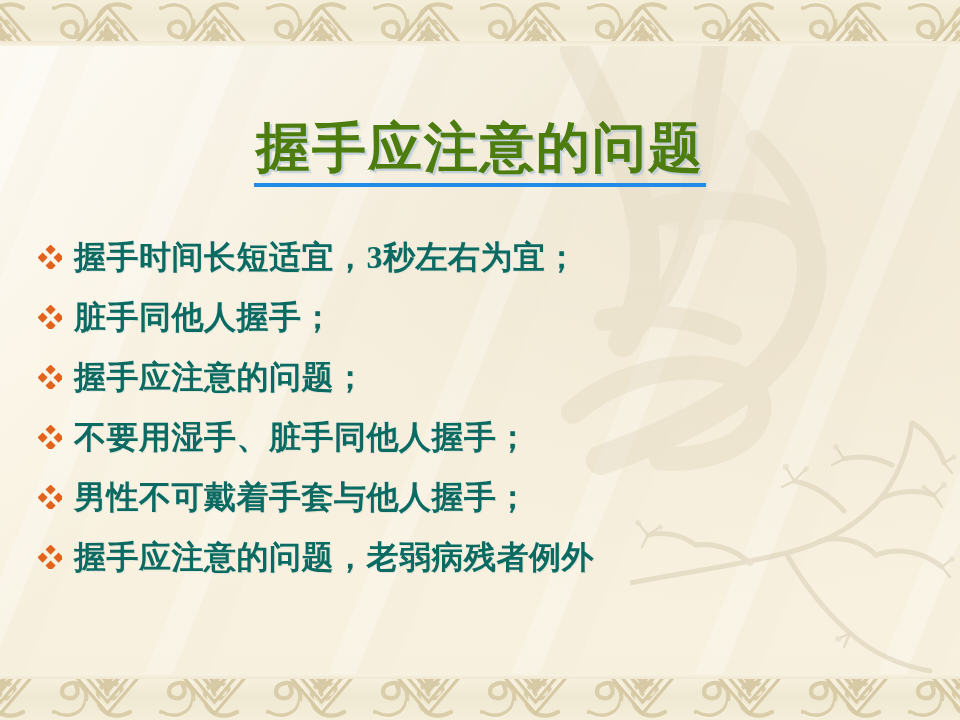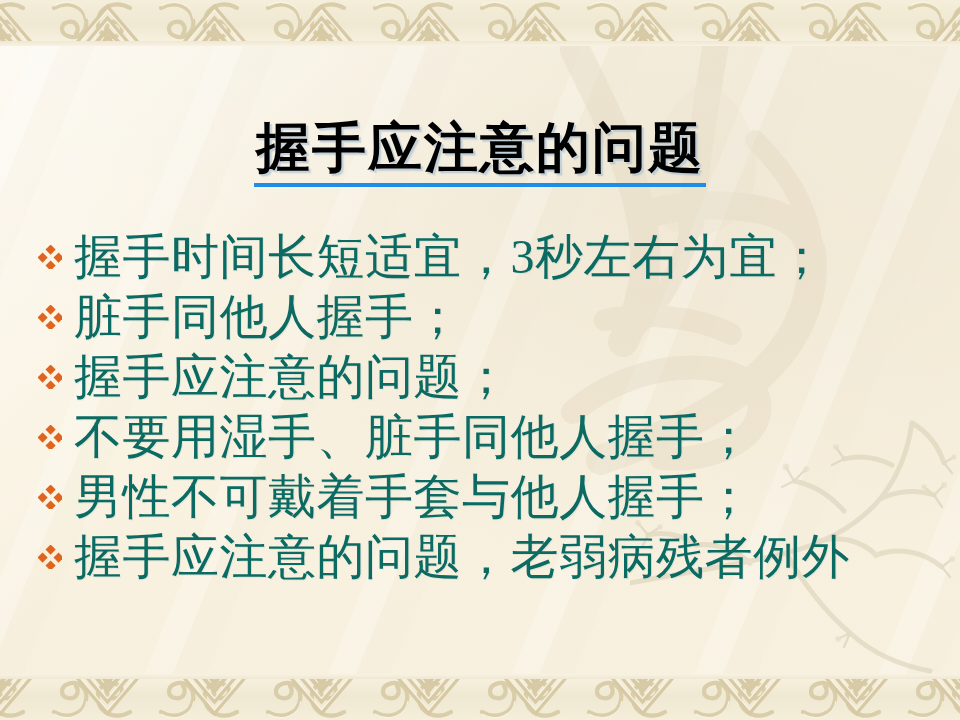--- a/index.html
+++ b/index.html
@@ -106,21 +106,21 @@
     text-align: center;
     pointer-events: none;
   }
   .slide-title {
     display: inline-block;
     font-family: "Liberation Serif", "DejaVu Serif", serif;
     font-size: 54px;
     font-weight: bold;
     line-height: 1.06;
     letter-spacing: 2px;
-    color: #000000;
+    color: #4d7c0f;
     text-shadow:
       2px 2px 0 rgba(150,180,210,0.42),
       3px 3px 1px rgba(190,205,220,0.30);
     border-bottom: 4px solid #1f8ce8;
     padding: 0 2px 6px 2px;
     white-space: nowrap;
   }
 
   
   .bullet-list {
@@ -148,22 +148,22 @@
   .bullet-marker svg {
     position: absolute;
     left: 2px;
     top: 17px;
     width: 24px;
     height: 24px;
     display: block;
   }
   .bullet-text {
     font-family: "Liberation Serif", "DejaVu Serif", serif;
-    font-size: 48px;
-    font-weight: normal;
+    font-size: 32px;
+    font-weight: bold;
     color: #0b6b63;
     letter-spacing: 0.5px;
     white-space: nowrap;
     text-shadow: 1px 1px 0 rgba(180,200,195,0.30);
   }
 </style>
 </head>
 <body>
 
 <div id="slide">

